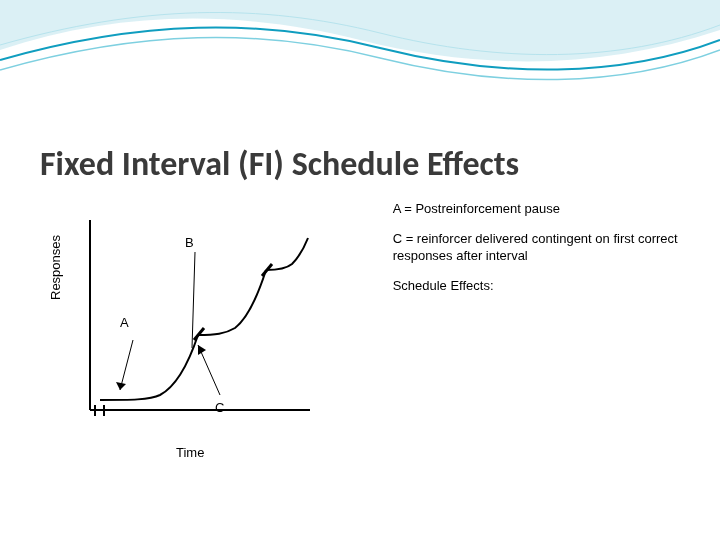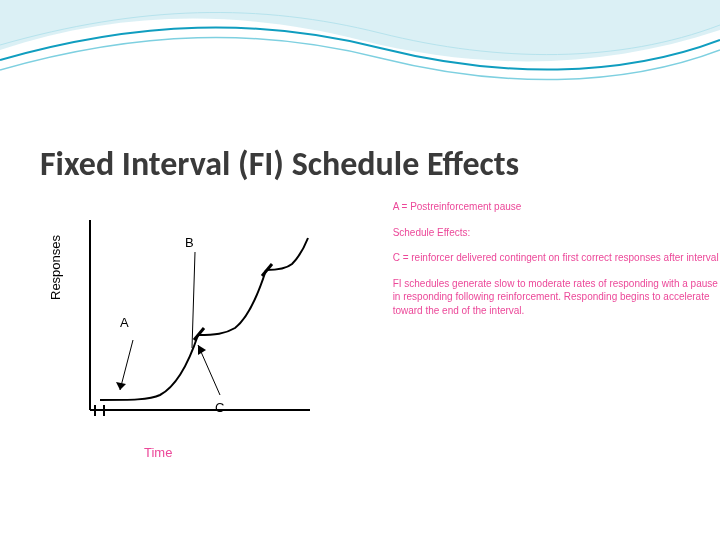--- a/index.html
+++ b/index.html
@@ -34,23 +34,23 @@
     width: 720px;
     height: 300px;
     display: flex;
   }
   .chart-col {
     width: 360px;
     position: relative;
   }
   .text-col {
     width: 340px;
-    font-size: 10px;
+    font-size: 13px;
     line-height: 1.35;
-    color: #ec4899;
+    color: #000000;
     margin-left: 46px;
   }
   .text-col p {
     margin: 0 0 12px 0;
   }
   .chart-svg {
     position: absolute;
     top: 0;
     left: 40px;
     width: 300px;
@@ -60,24 +60,24 @@
     position: absolute;
     left: 48px;
     top: 100px;
     transform: rotate(-90deg);
     transform-origin: left top;
     font-size: 13px;
     color: #000;
   }
   .xlabel {
     position: absolute;
-    left: 144px;
+    left: 176px;
     top: 245px;
     font-size: 13px;
-    color: #ec4899;
+    color: #000000;
   }
   .chart-label {
     position: absolute;
     font-size: 13px;
     color: #000;
   }
 </style>
 </head>
 <body>
 
@@ -120,17 +120,16 @@
       <polygon points="158,145 158,155 166,150" fill="#000"></polygon>
     </svg>
     <div class="chart-label" style="left:185px; top:35px;">B</div>
     <div class="chart-label" style="left:120px; top:115px;">A</div>
     <div class="chart-label" style="left:215px; top:200px;">C</div>
     <div class="xlabel">Time</div>
   </div>
 
   <div class="text-col">
     <p>A = Postreinforcement pause</p>
+    <p>C = reinforcer delivered contingent on first correct responses after interval</p>
     <p>Schedule Effects:</p>
-    <p>C = reinforcer delivered contingent on first correct responses after interval</p>
-    <p>FI schedules generate slow to moderate rates of responding with a pause in responding following reinforcement.  Responding begins to accelerate toward the end of the interval.</p>
   </div>
 </div>
 
 </body></html>

